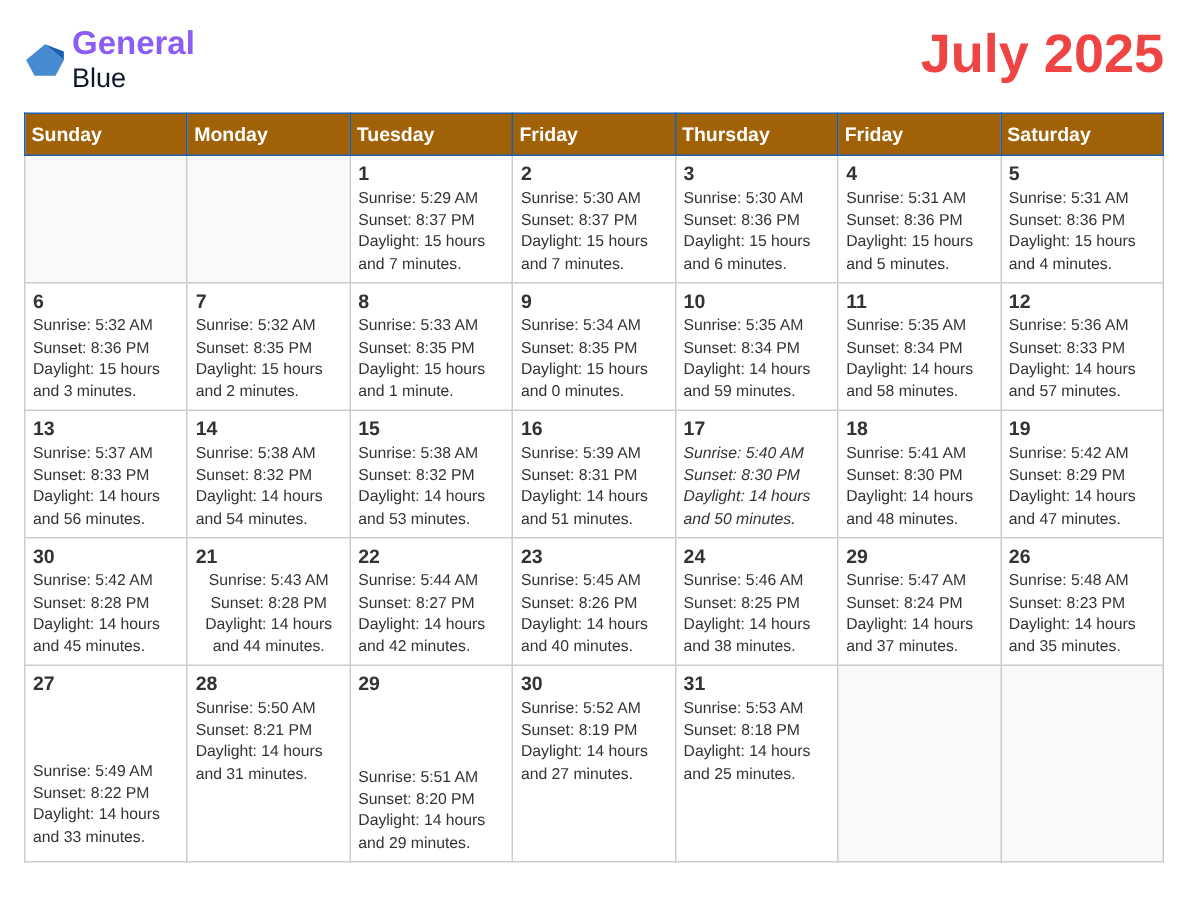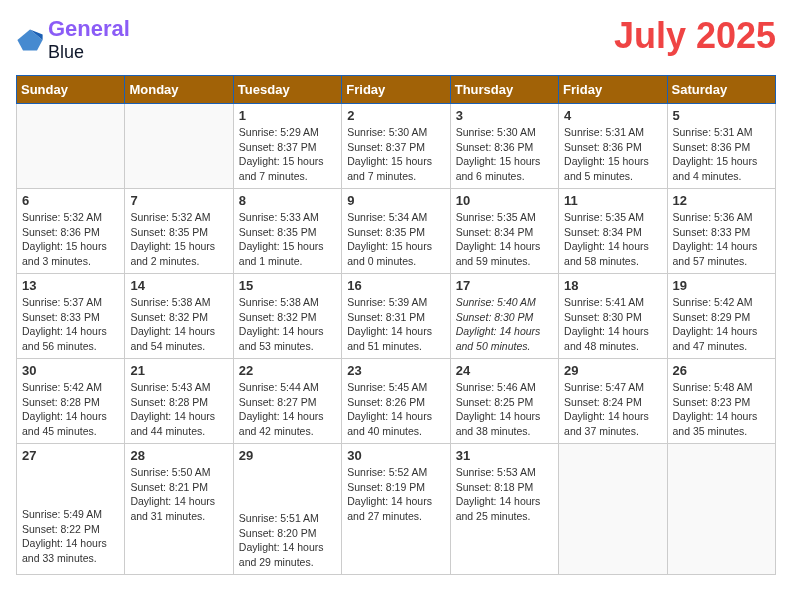--- a/index.html
+++ b/index.html
@@ -245,21 +245,21 @@
       </tr>
       <tr class="week-row">
         <td>
           <span class="day-num">30</span>
           <div class="cell-text" style="white-space: pre-line;">Sunrise: 5:42 AM
 Sunset: 8:28 PM
 Daylight: 14 hours and 45 minutes.</div>
         </td>
         <td>
           <span class="day-num">21</span>
-          <div class="cell-text" style="white-space: pre-line;">Sunrise: 5:43 AM
+          <div class="cell-text" style="white-space: pre-line; text-align: center;">Sunrise: 5:43 AM
 Sunset: 8:28 PM
 Daylight: 14 hours and 44 minutes.</div>
         </td>
         <td>
           <span class="day-num">22</span>
           <div class="cell-text" style="white-space: pre-line;">Sunrise: 5:44 AM
 Sunset: 8:27 PM
 Daylight: 14 hours and 42 minutes.</div>
         </td>
         <td>

